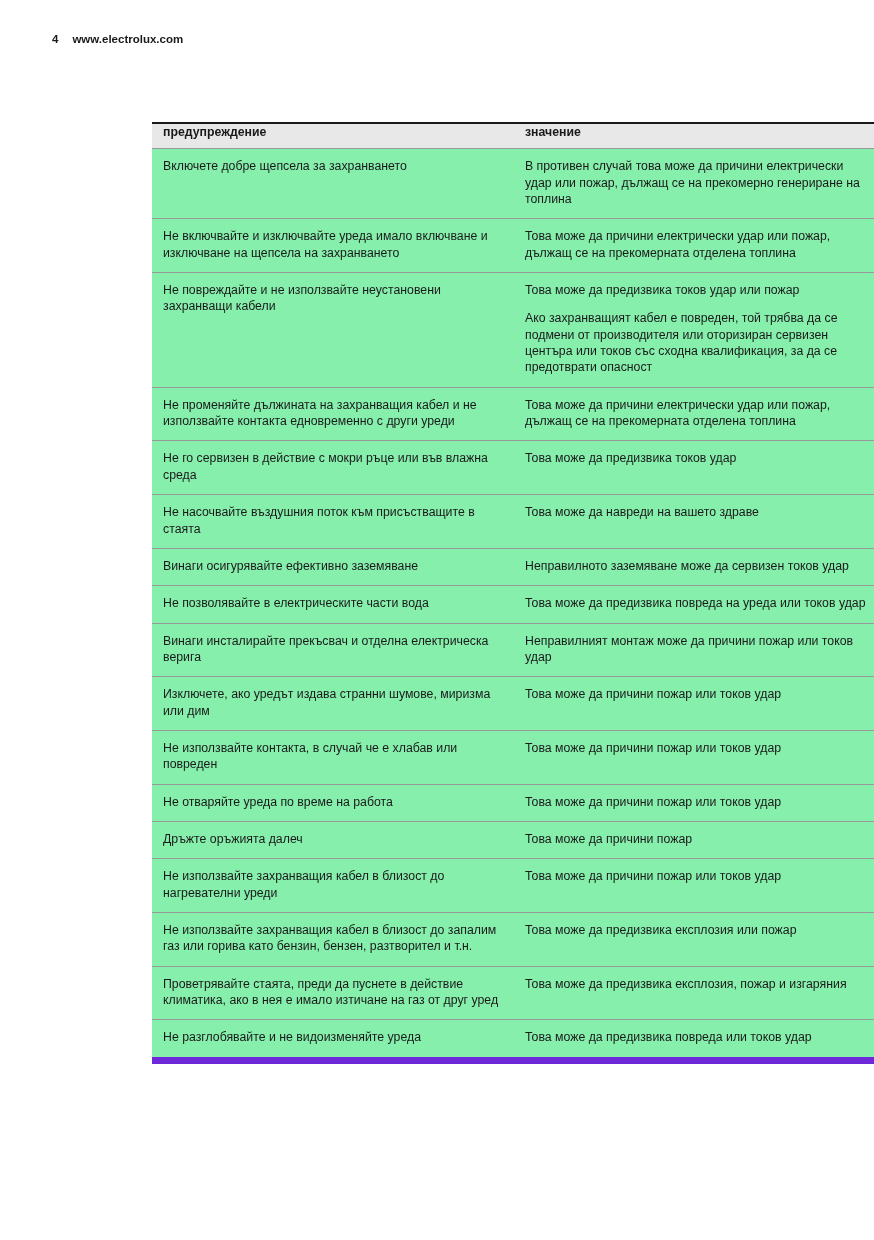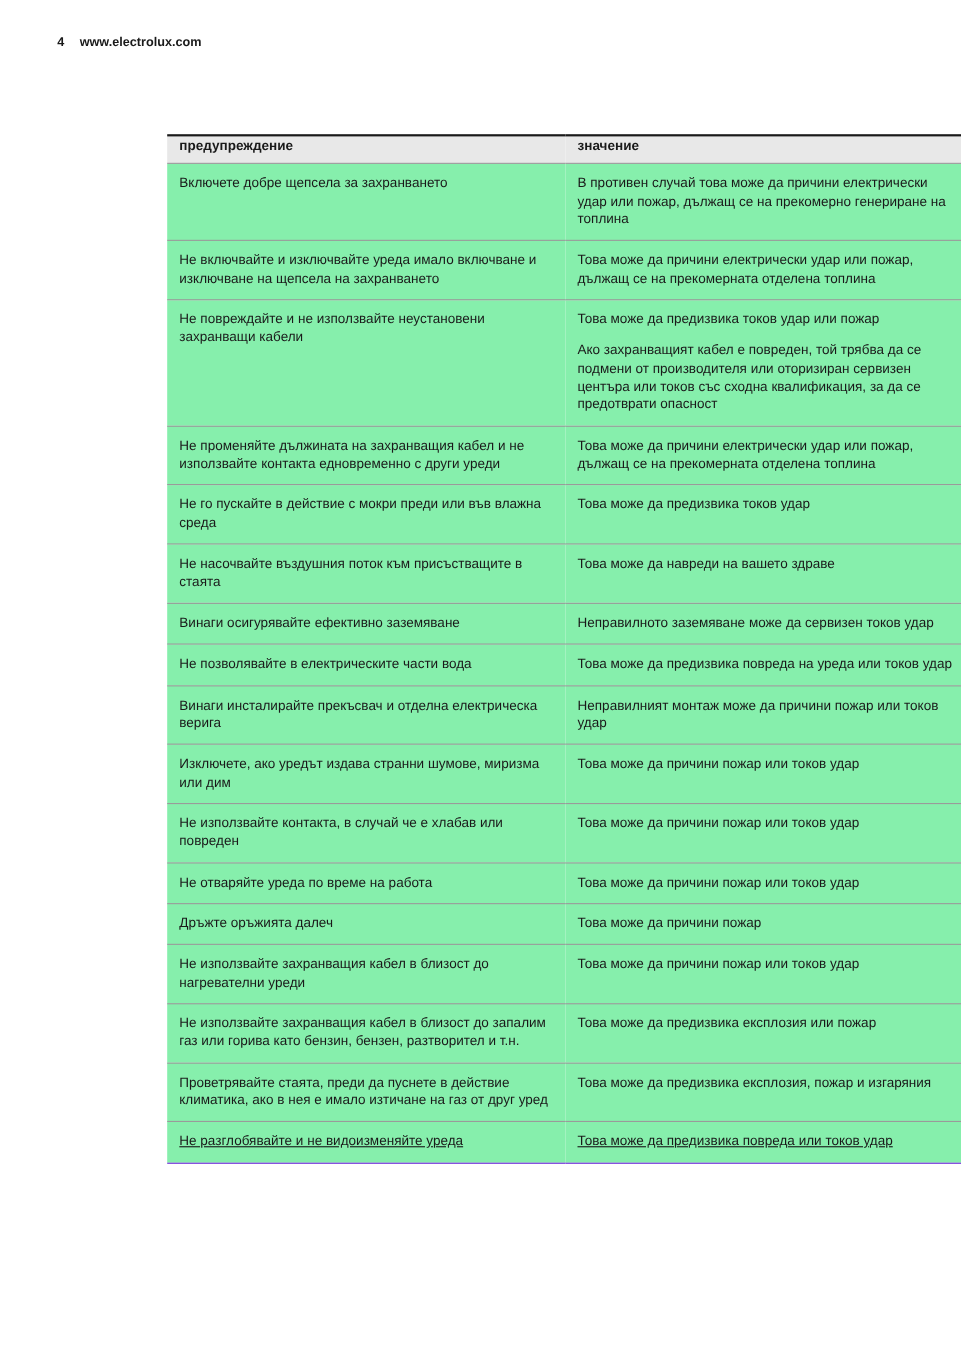--- a/index.html
+++ b/index.html
@@ -80,22 +80,21 @@
     border-top: 2px solid #1a1a1a;
     border-bottom: 1px solid #9a9a9a;
     padding-top: 0;
     padding-bottom: 8px;
   }
   table.warn-table tbody td {
     background: #86efac;
     border-bottom: 1px solid #9a9a9a;
   }
   table.warn-table tbody tr:last-child td {
-    border-bottom: 1px solid #6d28d9;
-    text-decoration: underline;
+    border-bottom: 7px solid #6d28d9;
   }
   .col-a { width: 340px; }
   .col-b { width: 342px; }
   .cell-p {
     margin: 0;
   }
   .cell-p + .cell-p {
     margin-top: 12px;
   }
 </style>
@@ -148,21 +147,21 @@
           <tr>
             <td class="col-a">
               <p class="cell-p">Не променяйте дължината на захранващия кабел и не използвайте контакта едновременно с други уреди</p>
             </td>
             <td class="col-b">
               <p class="cell-p">Това може да причини електрически удар или пожар, дължащ се на прекомерната отделена топлина</p>
             </td>
           </tr>
           <tr>
             <td class="col-a">
-              <p class="cell-p">Не го пускайте в действие с мокри преди или във влажна среда</p>
+              <p class="cell-p">Не го сервизен в действие с мокри ръце или във влажна среда</p>
             </td>
             <td class="col-b">
               <p class="cell-p">Това може да предизвика токов удар</p>
             </td>
           </tr>
           <tr>
             <td class="col-a">
               <p class="cell-p">Не насочвайте въздушния поток към присъстващите в стаята</p>
             </td>
             <td class="col-b">

